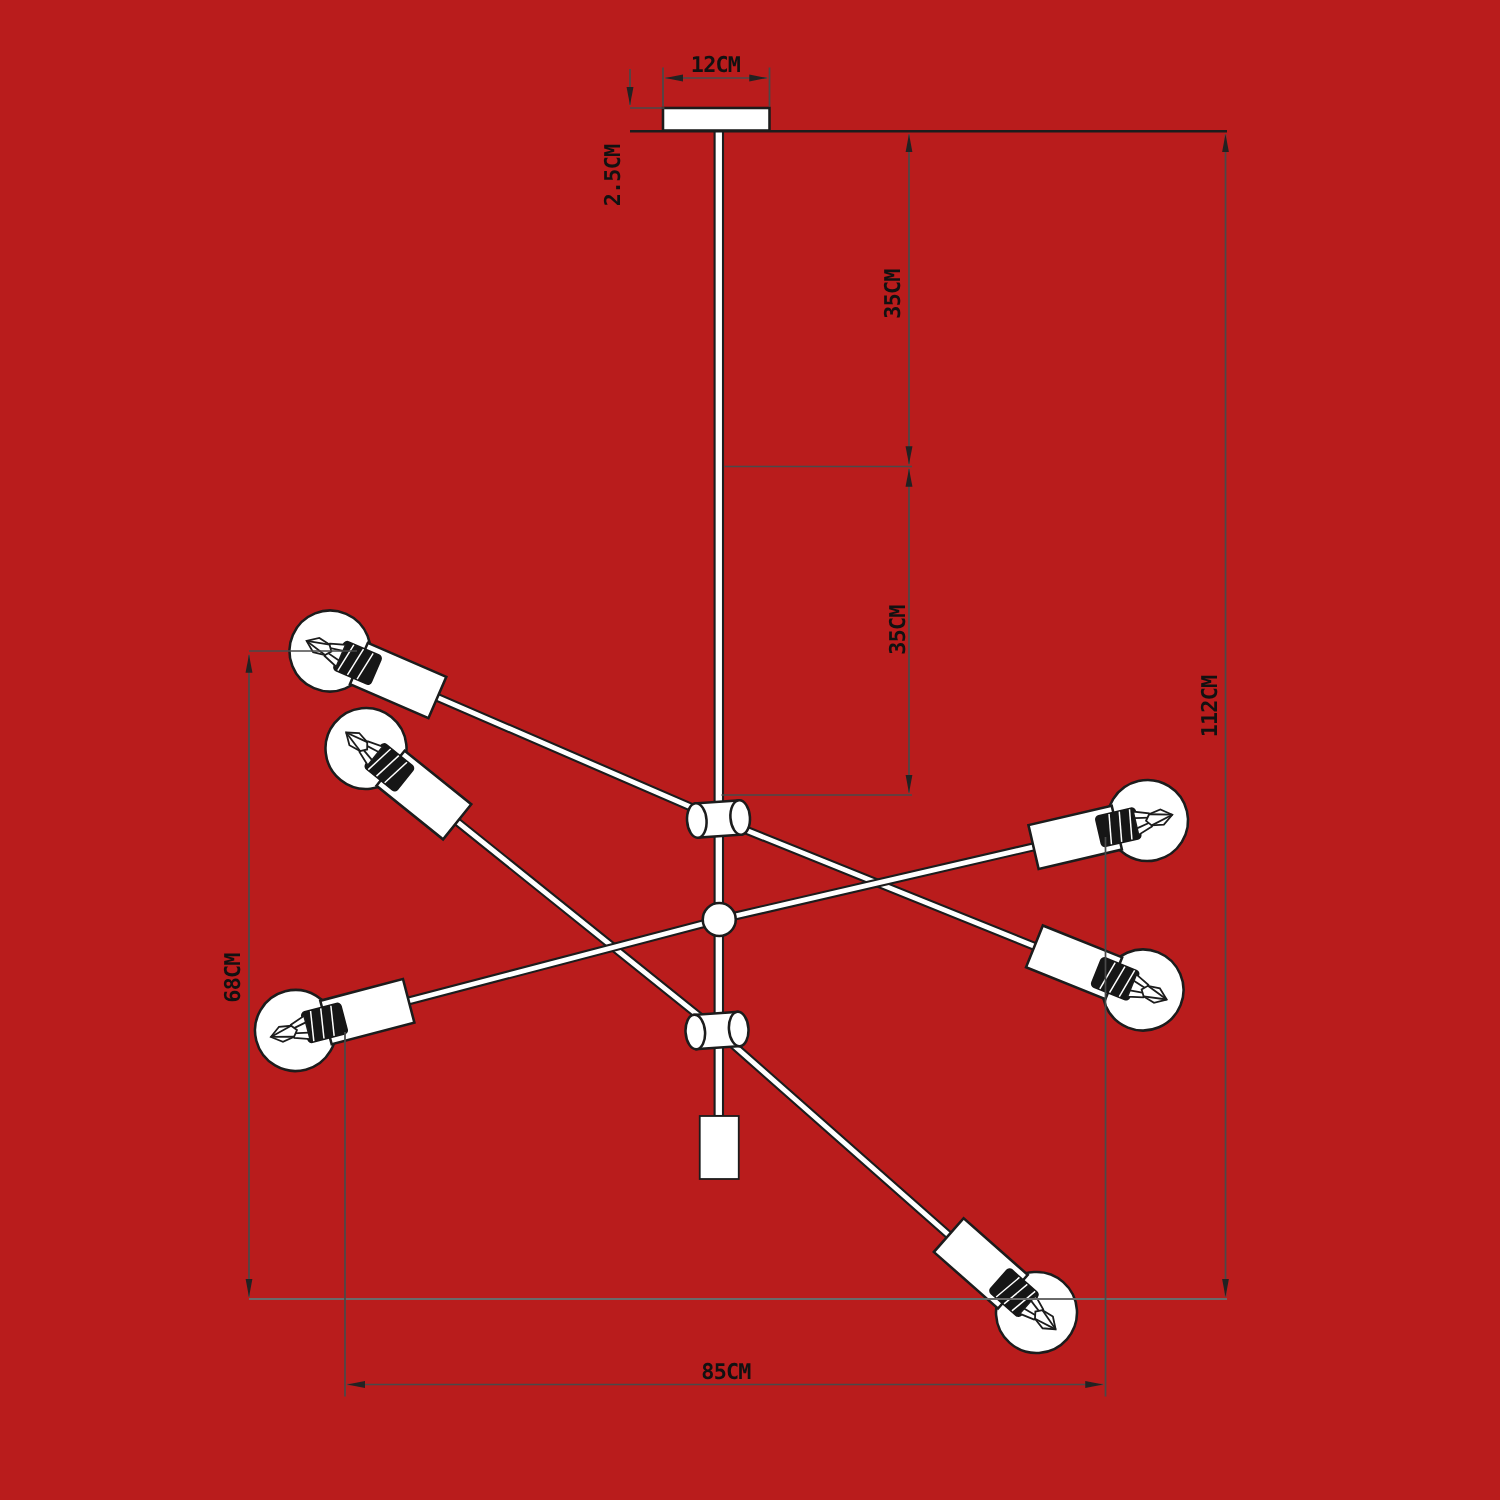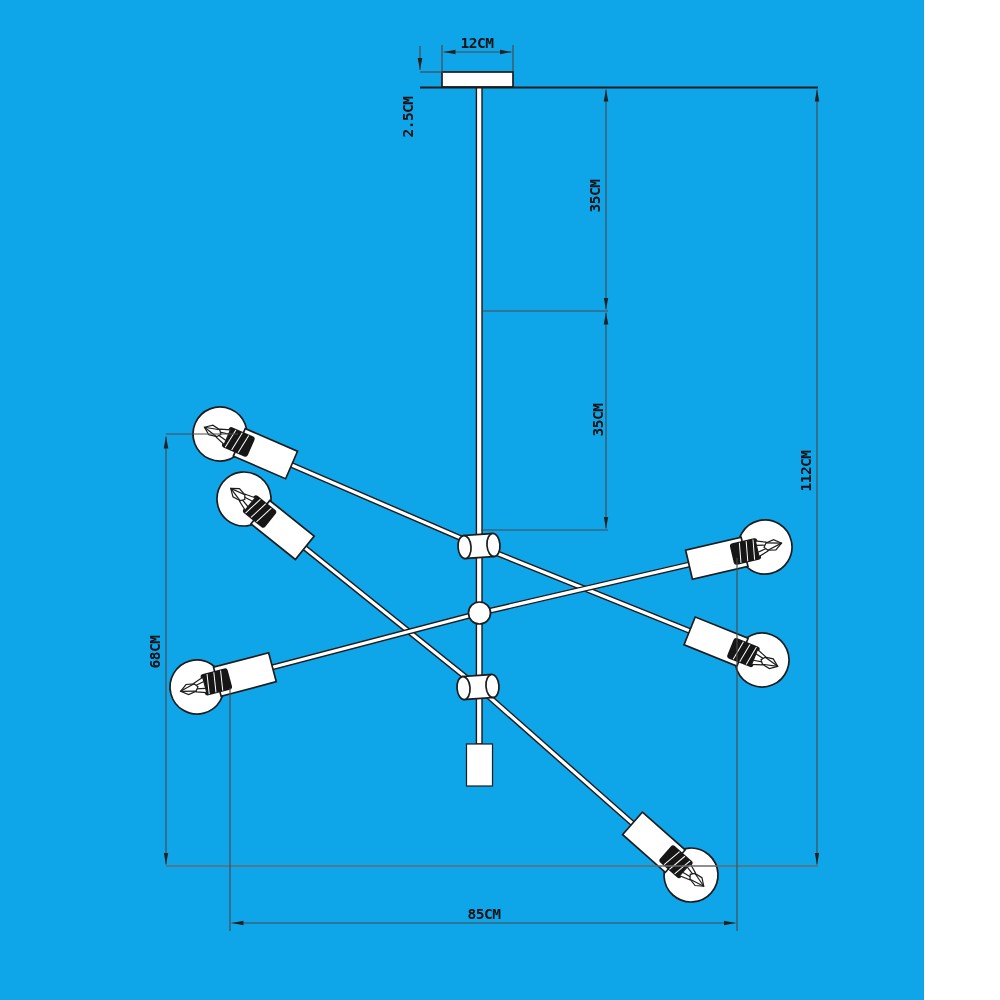--- a/index.html
+++ b/index.html
@@ -1,16 +1,16 @@
 <!DOCTYPE html>
 <html><head>
 <meta charset="utf-8">
 <style>
   html,body{margin:0;padding:0;background:#ffffff;}
-  #stage{position:relative;width:924px;height:1000px;background:#0ea5e9;overflow:hidden;}
+  #stage{position:relative;width:1000px;height:1000px;background:#b91c1c;overflow:hidden;}
   svg{display:block;}
   .fx  {fill:#ffffff;stroke:#1c1c1c;stroke-width:1.7;}
   .fxt {fill:#ffffff;stroke:#1c1c1c;stroke-width:1.2;}
   .arm {fill:#ffffff;stroke:#1c1c1c;stroke-width:1.4;}
   .dim {stroke:#4a4a4a;stroke-width:1.15;fill:none;}
   .ref {stroke:#6a6a6a;stroke-width:1.3;fill:none;}
   .lbl {font-family:"DejaVu Sans Mono","Liberation Mono",monospace;
         font-weight:bold;font-size:14.5px;letter-spacing:-0.5px;fill:#111;}
   .whatch{stroke:#ffffff;stroke-width:1;}
 </style>

